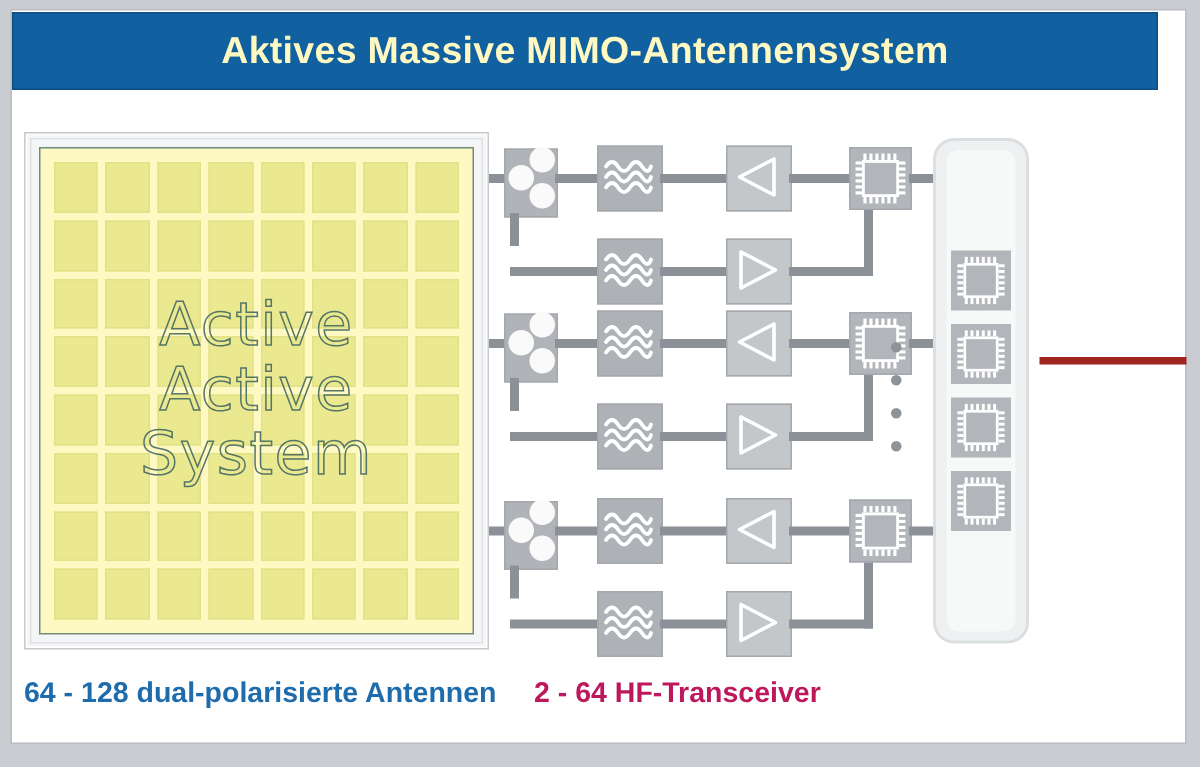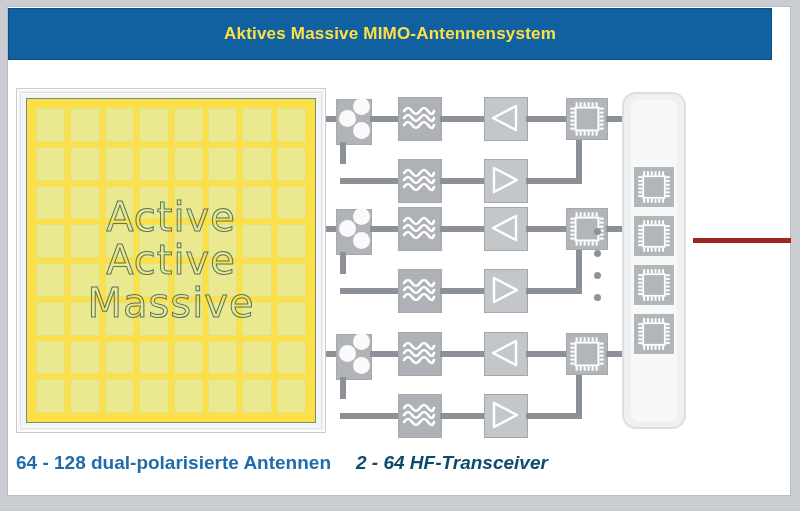--- a/index.html
+++ b/index.html
@@ -37,22 +37,22 @@
     top: 8px;
     width: 762px;
     height: 50px;
     background: #11609f;
     border: 1px solid #0d4f85;
     display: flex;
     align-items: center;
     justify-content: center;
   }
   .title-text {
-    color: #fde047;
-    font-size: 17px;
+    color: #fef9c3;
+    font-size: 25px;
     font-weight: bold;
     letter-spacing: 0.2px;
     white-space: nowrap;
   }
 
   
   .antenna-frame {
     position: absolute;
     left: 16px;
     top: 88px;
@@ -69,21 +69,21 @@
     content: "";
     position: absolute;
     left: 3px; top: 3px; right: 3px; bottom: 3px;
     border: 1px solid #dfe1e4;
     pointer-events: none;
   }
   .antenna-board {
     position: relative;
     width: 100%;
     height: 100%;
-    background: #fde047;
+    background: #fef9c3;
     border: 1px solid #6f8c7c;
     box-sizing: border-box;
     overflow: hidden;
   }
   .patch-grid {
     position: absolute;
     left: 0; top: 0; right: 0; bottom: 0;
     display: grid;
     grid-template-columns: repeat(8, 1fr);
     grid-template-rows: repeat(8, 1fr);
@@ -258,21 +258,21 @@
     height: 34px;
   }
   .caption {
     position: absolute;
     font-size: 19px;
     font-weight: bold;
     white-space: nowrap;
     top: 0;
   }
   .cap-ant  { left: 8px;   color: #1f6cad; }
-  .cap-trx  { left: 348px; color: #0c4a6e; font-style: italic; }
+  .cap-trx  { left: 348px; color: #be185d; }
   .cap-fpga { left: 580px; color: #8b1b16; }
 </style>
 </head>
 <body>
 
 <div id="slide">
   <div class="page-inner"></div>
 
   <div class="title-bar">
     <div class="title-text">Aktives Massive MIMO-Antennensystem</div>
@@ -342,21 +342,21 @@
           <div class="patch"></div>
           <div class="patch"></div>
           <div class="patch"></div>
           <div class="patch"></div>
           <div class="patch"></div>
           <div class="patch"></div>
         </div>
       <div class="board-text">
         <div class="board-text-line">Active</div>
         <div class="board-text-line">Active</div>
-        <div class="board-text-line">Massive</div>
+        <div class="board-text-line">System</div>
       </div>
     </div>
   </div>
 
   <div class="rf-area" id="rf-area">
       <div class="chain chain-1">
         <div class="wire wire-h" style="left: 0px; top: 28px; width: 12px; height: 6px;"></div>
         <div class="blk blk-switch" style="left: 10px; top: 11px; width: 36px; height: 46px;">
           <div class="sw-circle" style="left: 16px; top: -2px; width: 17px; height: 17px;"></div>
           <div class="sw-circle" style="left: 2px; top: 10px; width: 17px; height: 17px;"></div>

